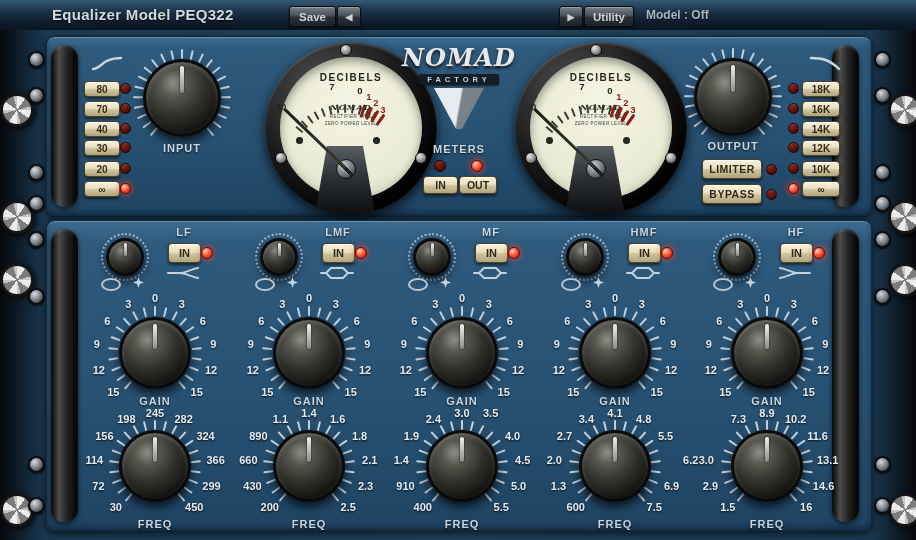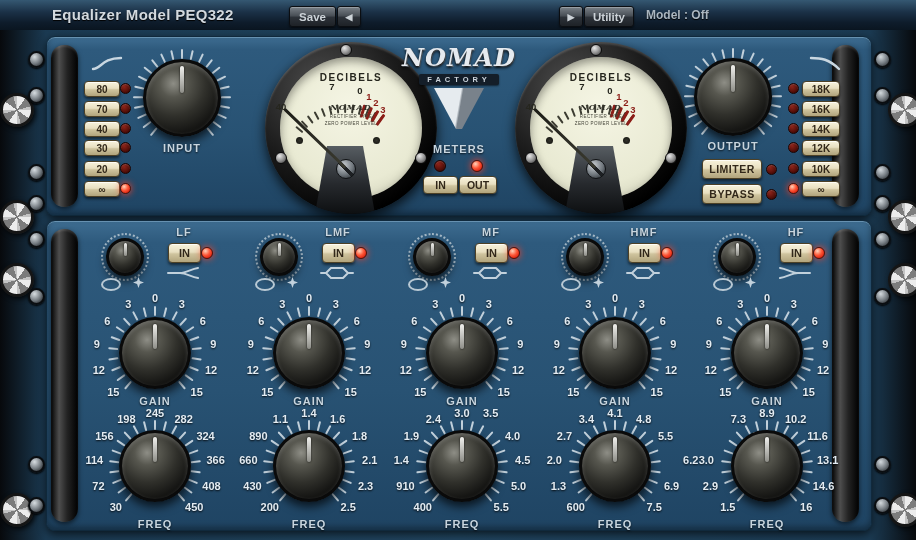--- a/index.html
+++ b/index.html
@@ -458,21 +458,21 @@
         <div class="ringbox">
             <span class="ring-num" style="left: 35.79px; top: 115.6px;">30</span>
             <span class="ring-num" style="left: 18.4418px; top: 94.8541px;">72</span>
             <span class="ring-num" style="left: 14.3342px; top: 69.46px;">114</span>
             <span class="ring-num" style="left: 24.4287px; top: 45.3628px;">156</span>
             <span class="ring-num" style="left: 46.3622px; top: 28.2038px;">198</span>
             <span class="ring-num" style="left: 75px; top: 22px; text-align: right;">245</span>
             <span class="ring-num" style="left: 103.638px; top: 28.2038px;">282</span>
             <span class="ring-num" style="left: 125.571px; top: 45.3628px;">324</span>
             <span class="ring-num" style="left: 135.666px; top: 69.46px;">366</span>
-            <span class="ring-num" style="left: 131.558px; top: 94.8541px;">408</span>
+            <span class="ring-num" style="left: 131.558px; top: 94.8541px;">299</span>
             <span class="ring-num" style="left: 114.21px; top: 115.6px;">450</span>
           </div>
         <div class="knob knob-lg"></div>
       </div>
       <div class="plabel" style="left:37px;top:297px;width:80px;">FREQ</div>
     </div>
 
     <div class="band" style="left:185px;">
       <div class="assy" style="left:21px;top:10px;width:52px;height:52px;">
         <div class="dots"></div>

